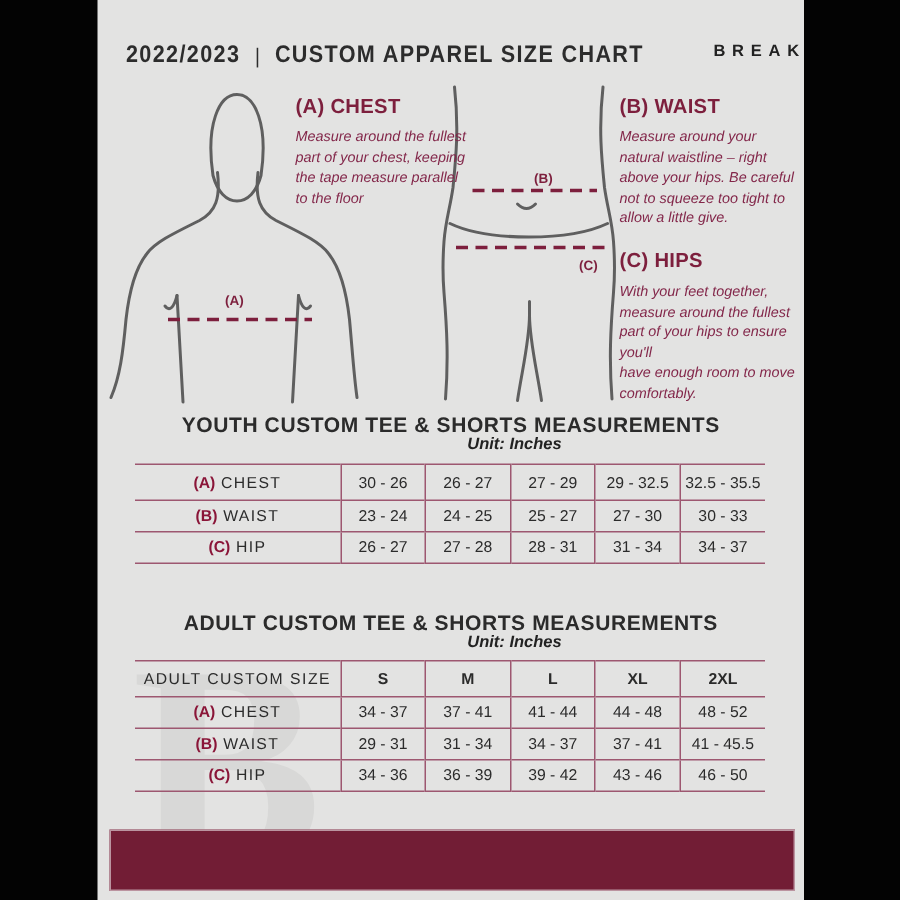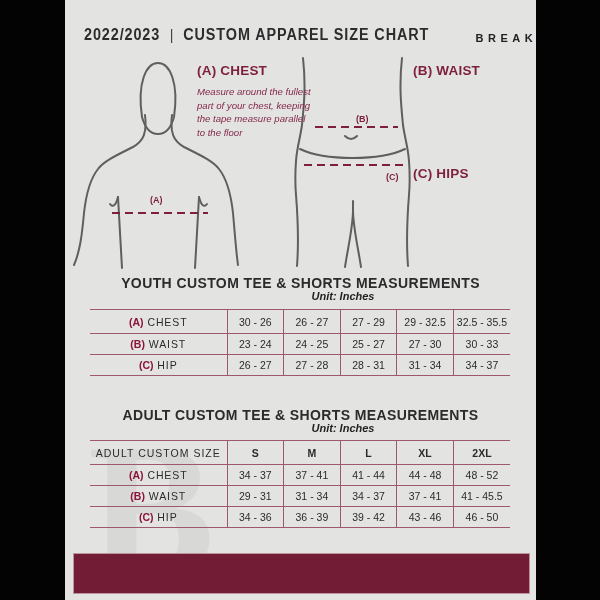--- a/index.html
+++ b/index.html
@@ -6,22 +6,22 @@
   .stage{
     position:relative;width:600px;height:600px;overflow:hidden;
     background:#e3e3e2;font-family:"Liberation Sans",sans-serif;
     -webkit-font-smoothing:antialiased;
   }
   .band{position:absolute;top:0;height:600px;background:#030303;z-index:5;}
   .band.left{left:0;width:65px;}
   .band.right{left:536px;width:64px;}
 
   
-  .hdr{position:absolute;left:84px;top:18px;width:432px;height:26px;
-       display:flex;align-items:flex-end;z-index:2;}
+  .hdr{position:absolute;left:84px;top:28px;width:432px;height:26px;
+       display:flex;align-items:flex-start;z-index:2;}
   .hdr-left{display:flex;align-items:center;gap:9px;
        transform:scaleX(.9);transform-origin:left center;white-space:nowrap;}
   .hdr-year,.hdr-title{font-size:16px;font-weight:700;letter-spacing:1px;color:#2c2c2c;}
   .hdr-sep{font-size:14px;font-weight:400;color:#2c2c2c;padding:0 2px;}
   .hdr-spacer{flex:1;}
   .logo{width:24px;height:26px;margin-right:8px;}
   .brand{font-size:11px;font-weight:700;letter-spacing:4.5px;color:#222;}
 
   
   svg.fig{position:absolute;z-index:1;}
@@ -113,23 +113,26 @@
   </svg>
   <span class="marker" style="left:356px;top:114px;">(B)</span>
   <span class="marker" style="left:386px;top:172px;">(C)</span>
 
   <div class="guide" style="left:197px;top:63px;width:116px;">
     <h3>(A) CHEST</h3>
     <p>Measure around the fullest part of your chest, keeping the tape measure parallel to the floor</p>
   </div>
   <div class="guide" style="left:413px;top:63px;width:120px;">
     <h3>(B) WAIST</h3>
+    <p>Measure around your natural waistline – right above your hips. Be careful not to squeeze too tight to allow a little give.</p>
   </div>
   <div class="guide" style="left:413px;top:166px;width:124px;">
     <h3>(C) HIPS</h3>
+    <p>With your feet together, measure around the fullest part of your hips to ensure you'll
+have enough room to move comfortably.</p>
   </div>
 
   <div class="watermark">B</div>
 
   <div class="sec-title" style="top:275px;">YOUTH CUSTOM TEE &amp; SHORTS MEASUREMENTS</div>
   <div class="sec-unit" style="top:290px;">Unit: Inches</div>
 
   <table class="sz" style="top:309px;">
     <colgroup>
         <col style="width:137px;">

